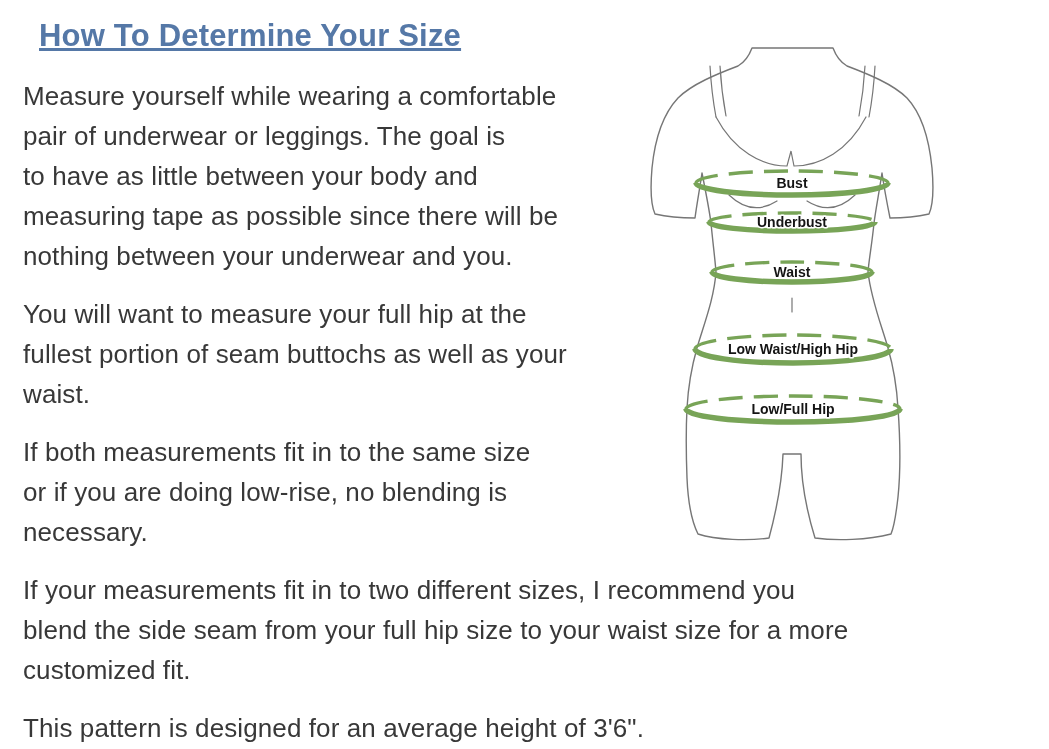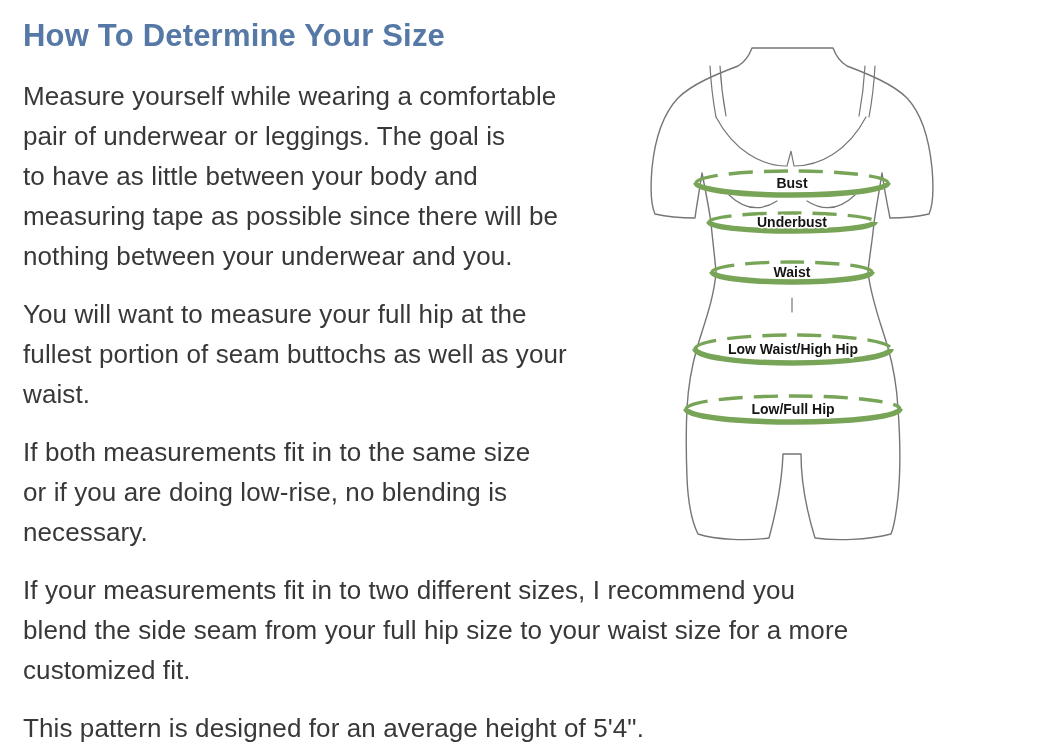--- a/index.html
+++ b/index.html
@@ -17,25 +17,26 @@
     font-family:"Liberation Sans","DejaVu Sans",sans-serif;
     padding:10px 23px 0 23px;
   }
   .figure-wrap{
     float:right;
     width:419px;height:545px;
     margin:0 -23px 0 0;
   }
   .figure-wrap svg{display:block;width:419px;height:545px;}
   h1.page-title{
-    margin:6px 0 20px 0;
+    margin:6px 0 20px 16px;
     font-size:31px;line-height:40px;
     font-weight:700;
     color:var(--title-color);
     letter-spacing:0.2px;
+    text-decoration:underline;
   }
   p.body-par{
     margin:18px 0 17px 0;
     font-size:26px;line-height:40px;
     color:var(--body-text);
     white-space:pre-line;
     letter-spacing:0.1px;
   }
   p.full-width{clear:both;}
   
@@ -140,15 +141,15 @@
 nothing between your underwear and you.</p>
   <p class="body-par">You will want to measure your full hip at the
 fullest portion of seam buttochs as well as your
 waist.</p>
   <p class="body-par">If both measurements fit in to the same size
 or if you are doing low-rise, no blending is
 necessary.</p>
   <p class="body-par full-width">If your measurements fit in to two different sizes, I recommend you
 blend the side seam from your full hip size to your waist size for a more
 customized fit.</p>
-  <p class="body-par full-width">This pattern is designed for an average height of 5'4".</p>
+  <p class="body-par full-width">This pattern is designed for an average height of 3'6".</p>
 
 </div>
 
 </body></html>

